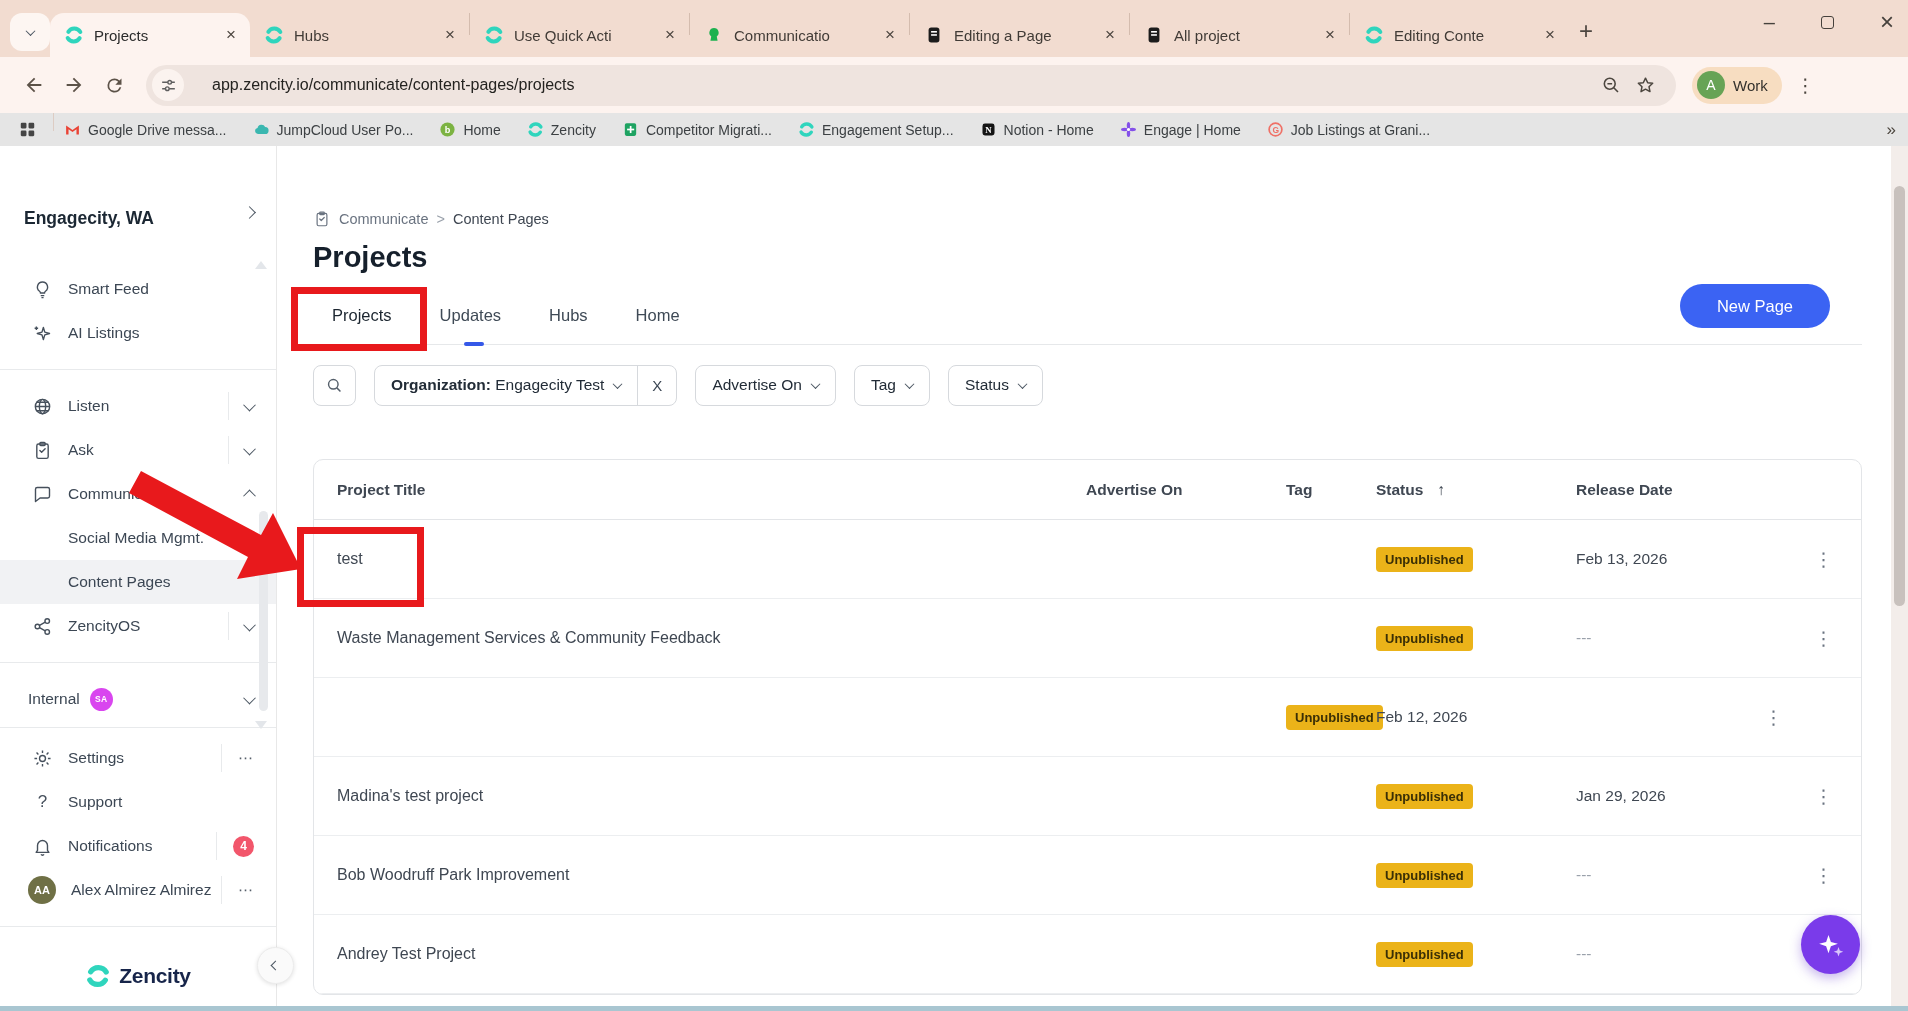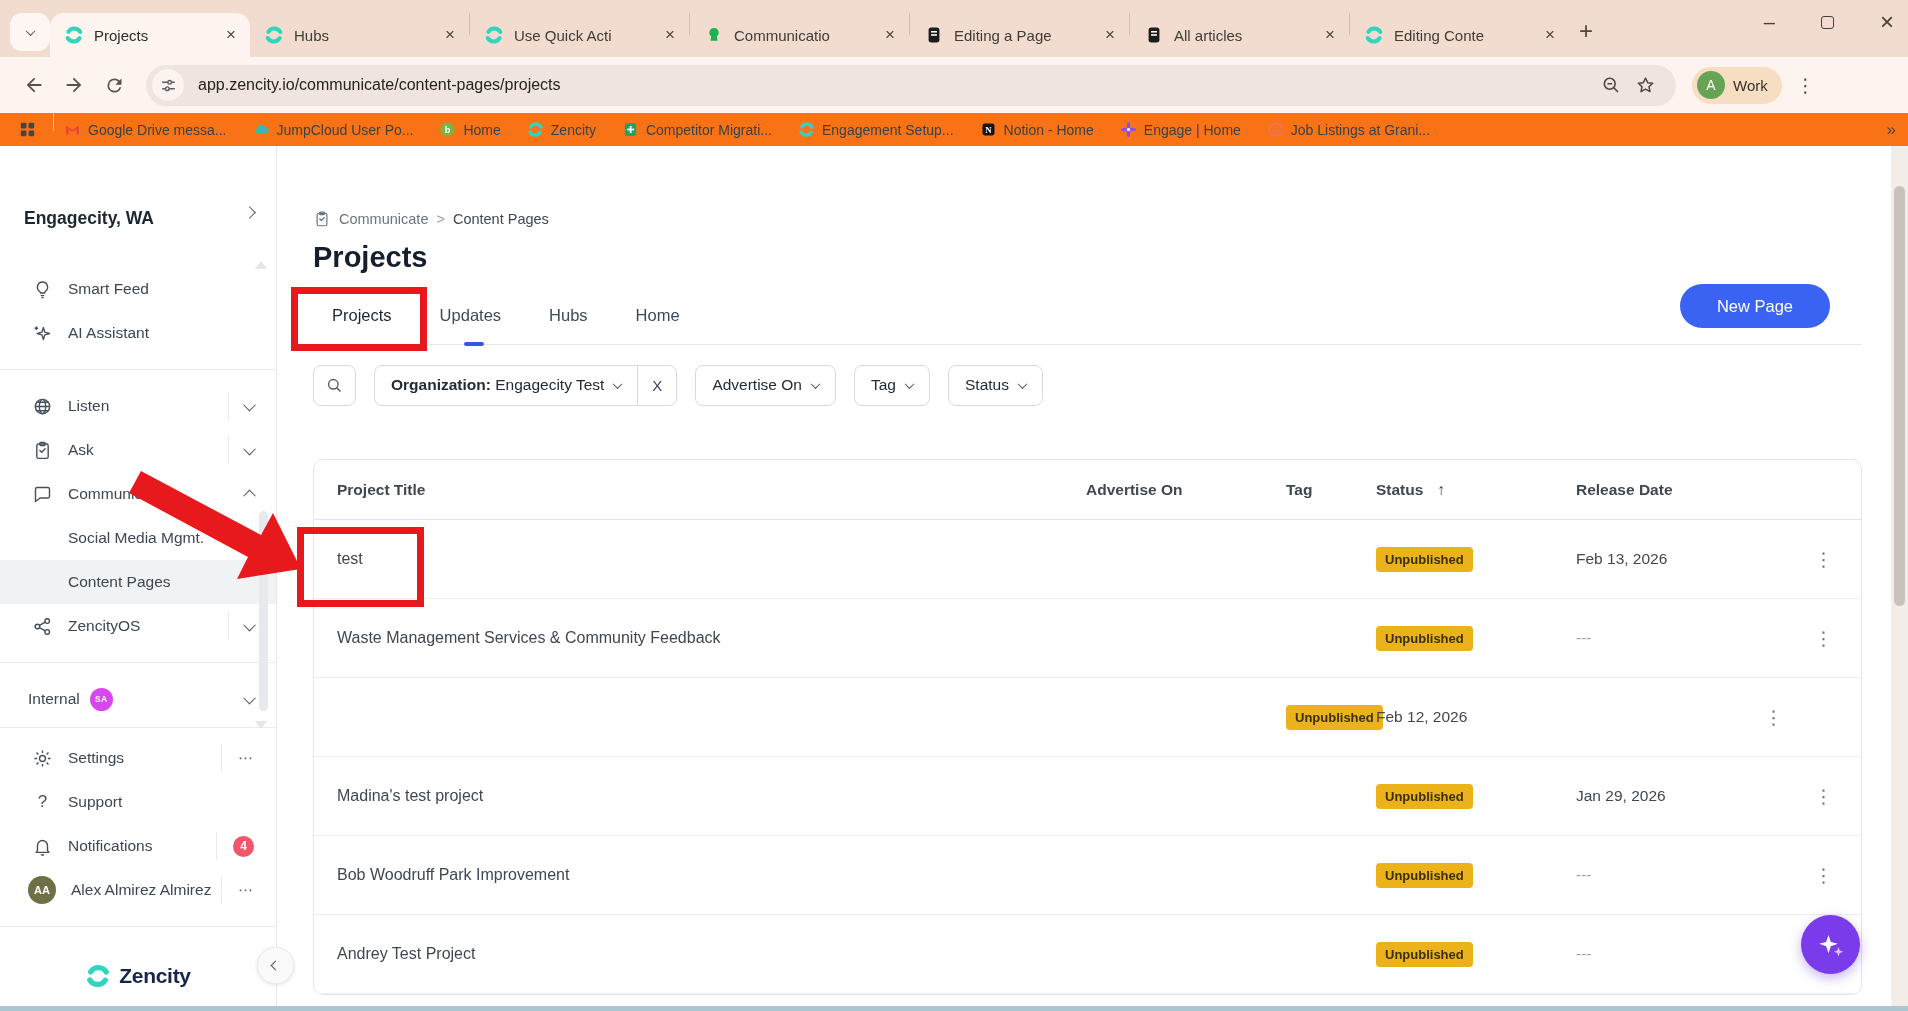--- a/index.html
+++ b/index.html
@@ -23,30 +23,30 @@
   .wincontrols { position:absolute; right:14px; top:0; height:44px; display:flex; align-items:center; gap:46px; }
   .winbtn { background:none; border:none; color:#46413c; font-size:20px; cursor:pointer; display:flex; align-items:center; }
   .winrestore { width:13px; height:13px; border:1.6px solid #46413c; border-radius:3px; }
 
   .toolbar { height:56px; background:#fdf3ef; display:flex; align-items:center; padding:0 14px; }
   .navbtn { background:none; border:none; width:40px; height:40px; display:flex; align-items:center; justify-content:center;
             color:#5c5248; cursor:pointer; }
   .omnibox { flex:0 0 auto; width:1530px; height:41px; margin-left:12px; background:#efe4df; border-radius:21px;
              display:flex; align-items:center; padding:0 14px 0 6px; }
   .tunewrap { width:32px; height:32px; border-radius:50%; background:#fbf3ef; display:flex; align-items:center; justify-content:center; cursor:pointer; }
-  .urltext { font-size:16px; color:#242320; margin-left:14px; flex:1; }
+  .urltext { font-size:16px; color:#242320; margin-left:28px; flex:1; }
   .oicon { background:none; border:none; width:34px; height:34px; color:#4c463f; display:flex; align-items:center; justify-content:center; cursor:pointer; }
   .profile { margin-left:16px; height:37px; background:#f7ddc1; border-radius:19px; display:flex; align-items:center;
              padding:0 14px 0 5px; gap:8px; cursor:pointer; }
   .pavatar { width:28px; height:28px; border-radius:50%; background:#67a355; color:#fff; font-size:14px;
              display:flex; align-items:center; justify-content:center; }
   .plabel { font-size:15px; color:#33302c; }
   .menudots { background:none; border:none; font-size:19px; color:#4c463f; margin-left:14px; cursor:pointer; }
 
-  .bookmarks { height:33px; background:#f97316; display:flex; padding:0 12px; font-size:14px; color:#3c4043; }
+  .bookmarks { height:33px; background:#e5e5e5; display:flex; padding:0 12px; font-size:14px; color:#3c4043; }
   .bmapps { background:none; border:none; display:flex; align-items:center; cursor:pointer; padding:0 6px; }
   .bmsep { width:1px; height:18px; background:#ddccc3; margin:0 10px; }
   .bm { display:flex; align-items:center; gap:7px; margin-right:26px; cursor:pointer; white-space:nowrap; }
   .bm svg { width:17px; height:17px; }
   .bmoverflow { margin-left:auto; background:none; border:none; font-size:17px; color:#4c463f; cursor:pointer; }
 
   
   .app { display:flex; height:860px; position:relative; background:#fff; }
 
   .sidebar { width:277px; flex:0 0 277px; border-right:1px solid #e8e8e8; position:relative; background:#fff; }
@@ -303,21 +303,21 @@
         </svg>
       <span class="ttl">Editing a Page</span>
       <span class="cls">×</span>
     </div>
     <div class="tabsep"></div>
 
     <div class="tab">
       <svg class="fav">
           <use href="#i-book"></use>
         </svg>
-      <span class="ttl">All articles</span>
+      <span class="ttl">All project</span>
       <span class="cls">×</span>
     </div>
     <div class="tabsep"></div>
 
     <div class="tab">
       <svg class="fav">
           <use href="#i-zen"></use>
         </svg>
       <span class="ttl">Editing Conte</span>
       <span class="cls">×</span>
@@ -453,21 +453,21 @@
       <div class="srow">
         <svg>
             <use href="#i-bulb"></use>
           </svg>
         <span>Smart Feed</span>
       </div>
       <div class="srow">
         <svg>
             <use href="#i-sparkle"></use>
           </svg>
-        <span>AI Assistant</span>
+        <span>AI Listings</span>
       </div>
 
       <div class="sdivider"></div>
 
       <div class="srow">
         <svg>
             <use href="#i-globe"></use>
           </svg>
         <span>Listen</span>
         <span class="rzone">

